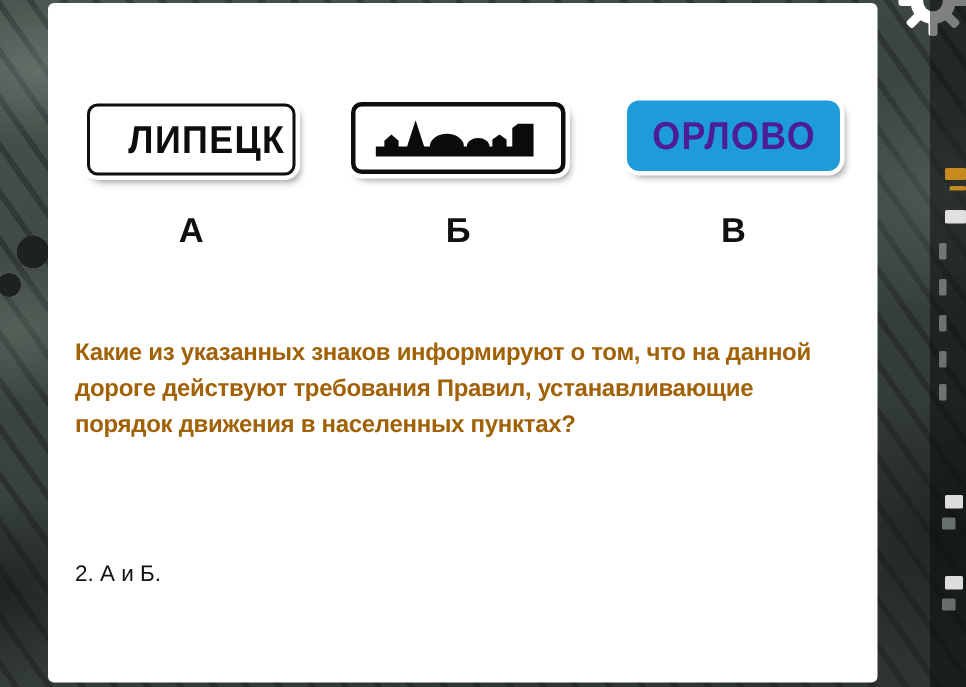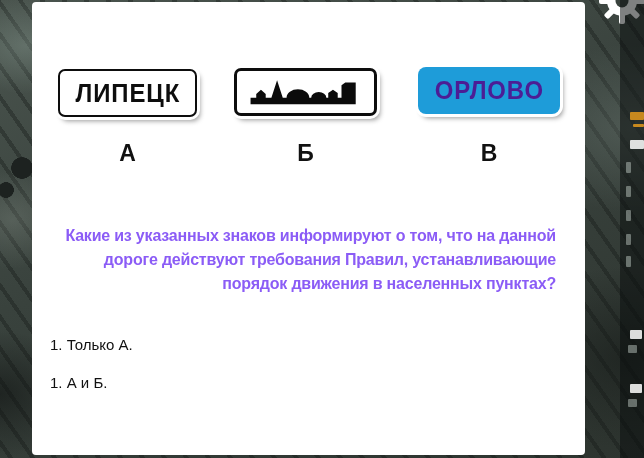--- a/index.html
+++ b/index.html
@@ -31,41 +31,41 @@
   .gear{position:absolute;left:598px;top:-23px;width:48px;height:48px;}
 
   
   .card{position:absolute;left:32px;top:2px;width:553px;height:453px;
     background:#fff;border-radius:4px;}
 
   
   .plate{position:absolute;display:flex;align-items:center;justify-content:center;
     border-radius:7px;box-sizing:border-box;}
   .plate.white-plate{background:#fff;border:2px solid #0d0d0d;
-    box-shadow:0 0 0 3px #fff,3px 4px 5px rgba(0,0,0,0.40);}
+    box-shadow:0 0 0 3px #fff,3px 4px 5px rgba(0,0,0,0.40);justify-content:flex-end;}
   .plate.sil-plate{background:#fff;border:3px solid #0d0d0d;
     box-shadow:0 0 0 3px #fff,3px 4px 5px rgba(0,0,0,0.40);}
   .plate.blue-plate{color:#4c1d95;border-radius:8px;
     box-shadow:0 0 0 3px #fff,3px 4px 5px rgba(0,0,0,0.40);}
   .plate-text{font-weight:bold;font-size:26px;letter-spacing:1px;transform:scaleX(0.92);
     white-space:nowrap;}
   .sign-a{left:26px;top:67px;width:139px;height:48px;color:#0d0d0d;}
   .sign-b{left:202px;top:66px;width:143px;height:48px;padding:3px 4px;}
   .sign-v{left:386px;top:65px;width:142px;height:47px;}
   .sil-svg{width:100%;height:100%;display:block;}
 
   .sign-label{position:absolute;font-weight:bold;font-size:23px;color:#111;
     text-align:center;}
   .label-a{left:26px;top:138px;width:139px;}
   .label-b{left:202px;top:138px;width:143px;}
   .label-v{left:386px;top:138px;width:142px;}
 
   .question{position:absolute;left:18px;top:222px;width:506px;
-    font-weight:bold;font-size:16px;line-height:24px;color:#8b5cf6;
-    letter-spacing:-0.2px;text-align:right;}
+    font-weight:bold;font-size:16px;line-height:24px;color:#a16207;
+    letter-spacing:-0.2px;}
   .answer{position:absolute;left:18px;width:480px;font-size:15px;color:#111;
     cursor:pointer;}
   .answer-1{top:334px;} .answer-2{top:372px;} .answer-3{top:409px;}
 </style>
 </head>
 <body>
 
 <div class="stage">
 
   <div class="bg"></div>
@@ -114,17 +114,16 @@
     <div class="plate blue-plate sign-v" style="background:#1e9cd9">
       <span class="plate-text">ОРЛОВО</span>
     </div>
 
     <div class="sign-label label-a">А</div>
     <div class="sign-label label-b">Б</div>
     <div class="sign-label label-v">В</div>
 
     <div class="question">Какие из указанных знаков информируют о том, что на данной дороге действуют требования Правил, устанавливающие порядок движения в населенных пунктах?</div>
 
-    <div class="answer answer-1">1. Только А.</div>
-    <div class="answer answer-2">1. А и Б.</div>
+    <div class="answer answer-2">2. А и Б.</div>
 
   </div>
 </div>
 
 </body></html>

